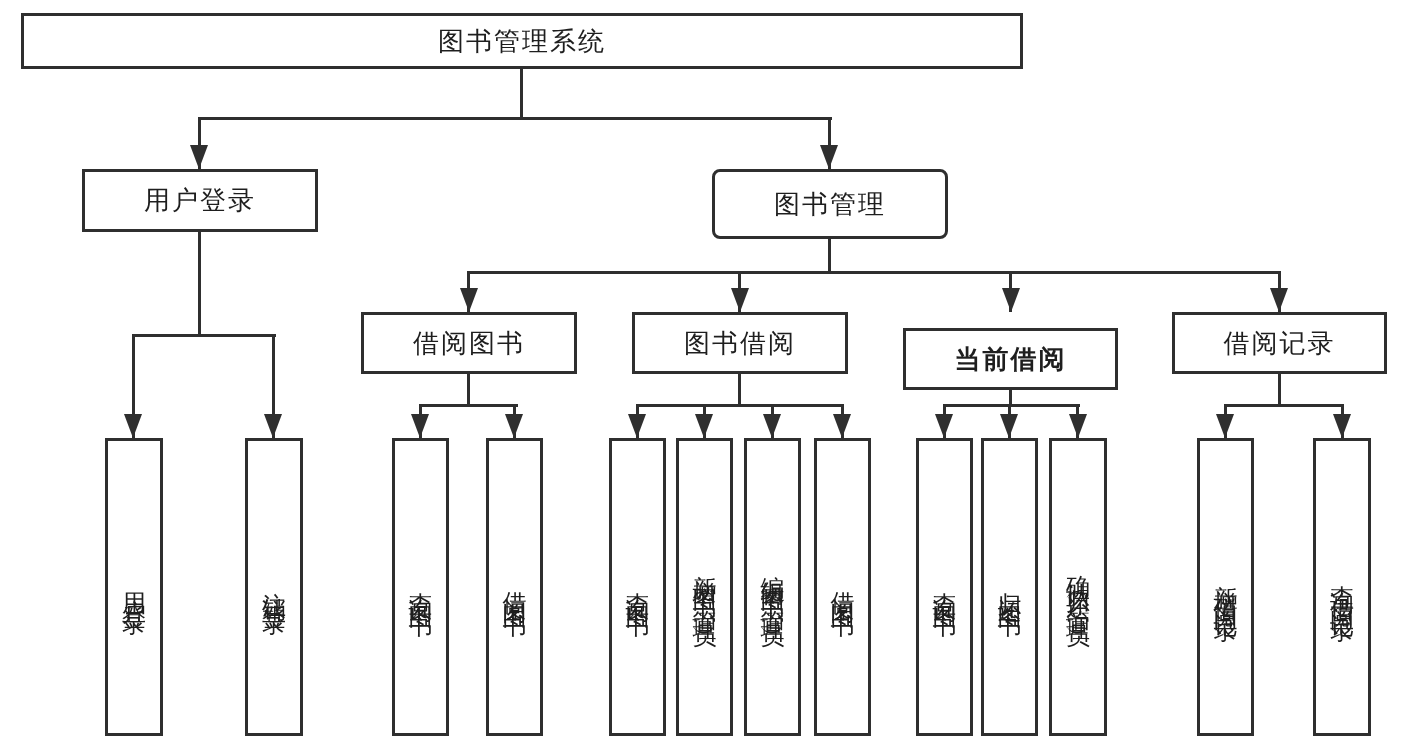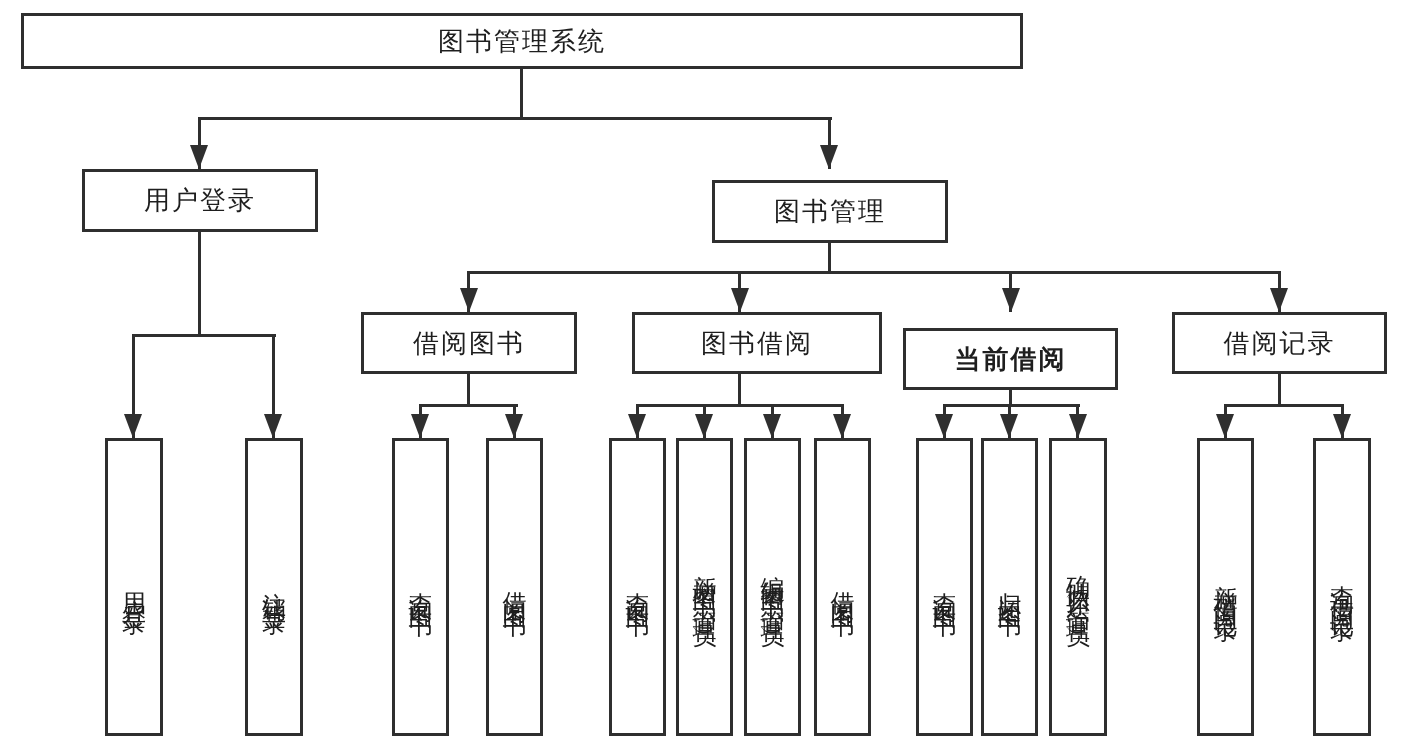--- a/index.html
+++ b/index.html
@@ -141,28 +141,28 @@
   <div class="arrow" style="left:1216px; top:414px;"></div>
   <div class="arrow" style="left:1333px; top:414px;"></div>
 
   <div class="box root" style="left:21px; top:13px; width:1002px; height:56px;">
     <span class="label">图书管理系统</span>
   </div>
 
   <div class="box" style="left:82px; top:169px; width:236px; height:63px;">
     <span class="label">用户登录</span>
   </div>
-  <div class="box" style="left:712px; top:180px; width:236px; height:63px;">
+  <div class="box" style="left:712px; top:169px; width:236px; height:70px;border-radius:8px;">
     <span class="label">图书管理</span>
   </div>
 
   <div class="box" style="left:361px; top:312px; width:216px; height:62px;">
     <span class="label">借阅图书</span>
   </div>
-  <div class="box" style="left:632px; top:312px; width:250px; height:62px;font-family:Liberation Mono, monospace;">
+  <div class="box" style="left:632px; top:312px; width:216px; height:62px;font-family:Liberation Mono, monospace;">
     <span class="label">图书借阅</span>
   </div>
   <div class="box" style="left:903px; top:328px; width:215px; height:62px;font-weight:bold;">
     <span class="label">当前借阅</span>
   </div>
   <div class="box" style="left:1172px; top:312px; width:215px; height:62px;">
     <span class="label">借阅记录</span>
   </div>
 
   <div class="box leaf" style="left:105px; top:438px; width:58px; height:298px;">

